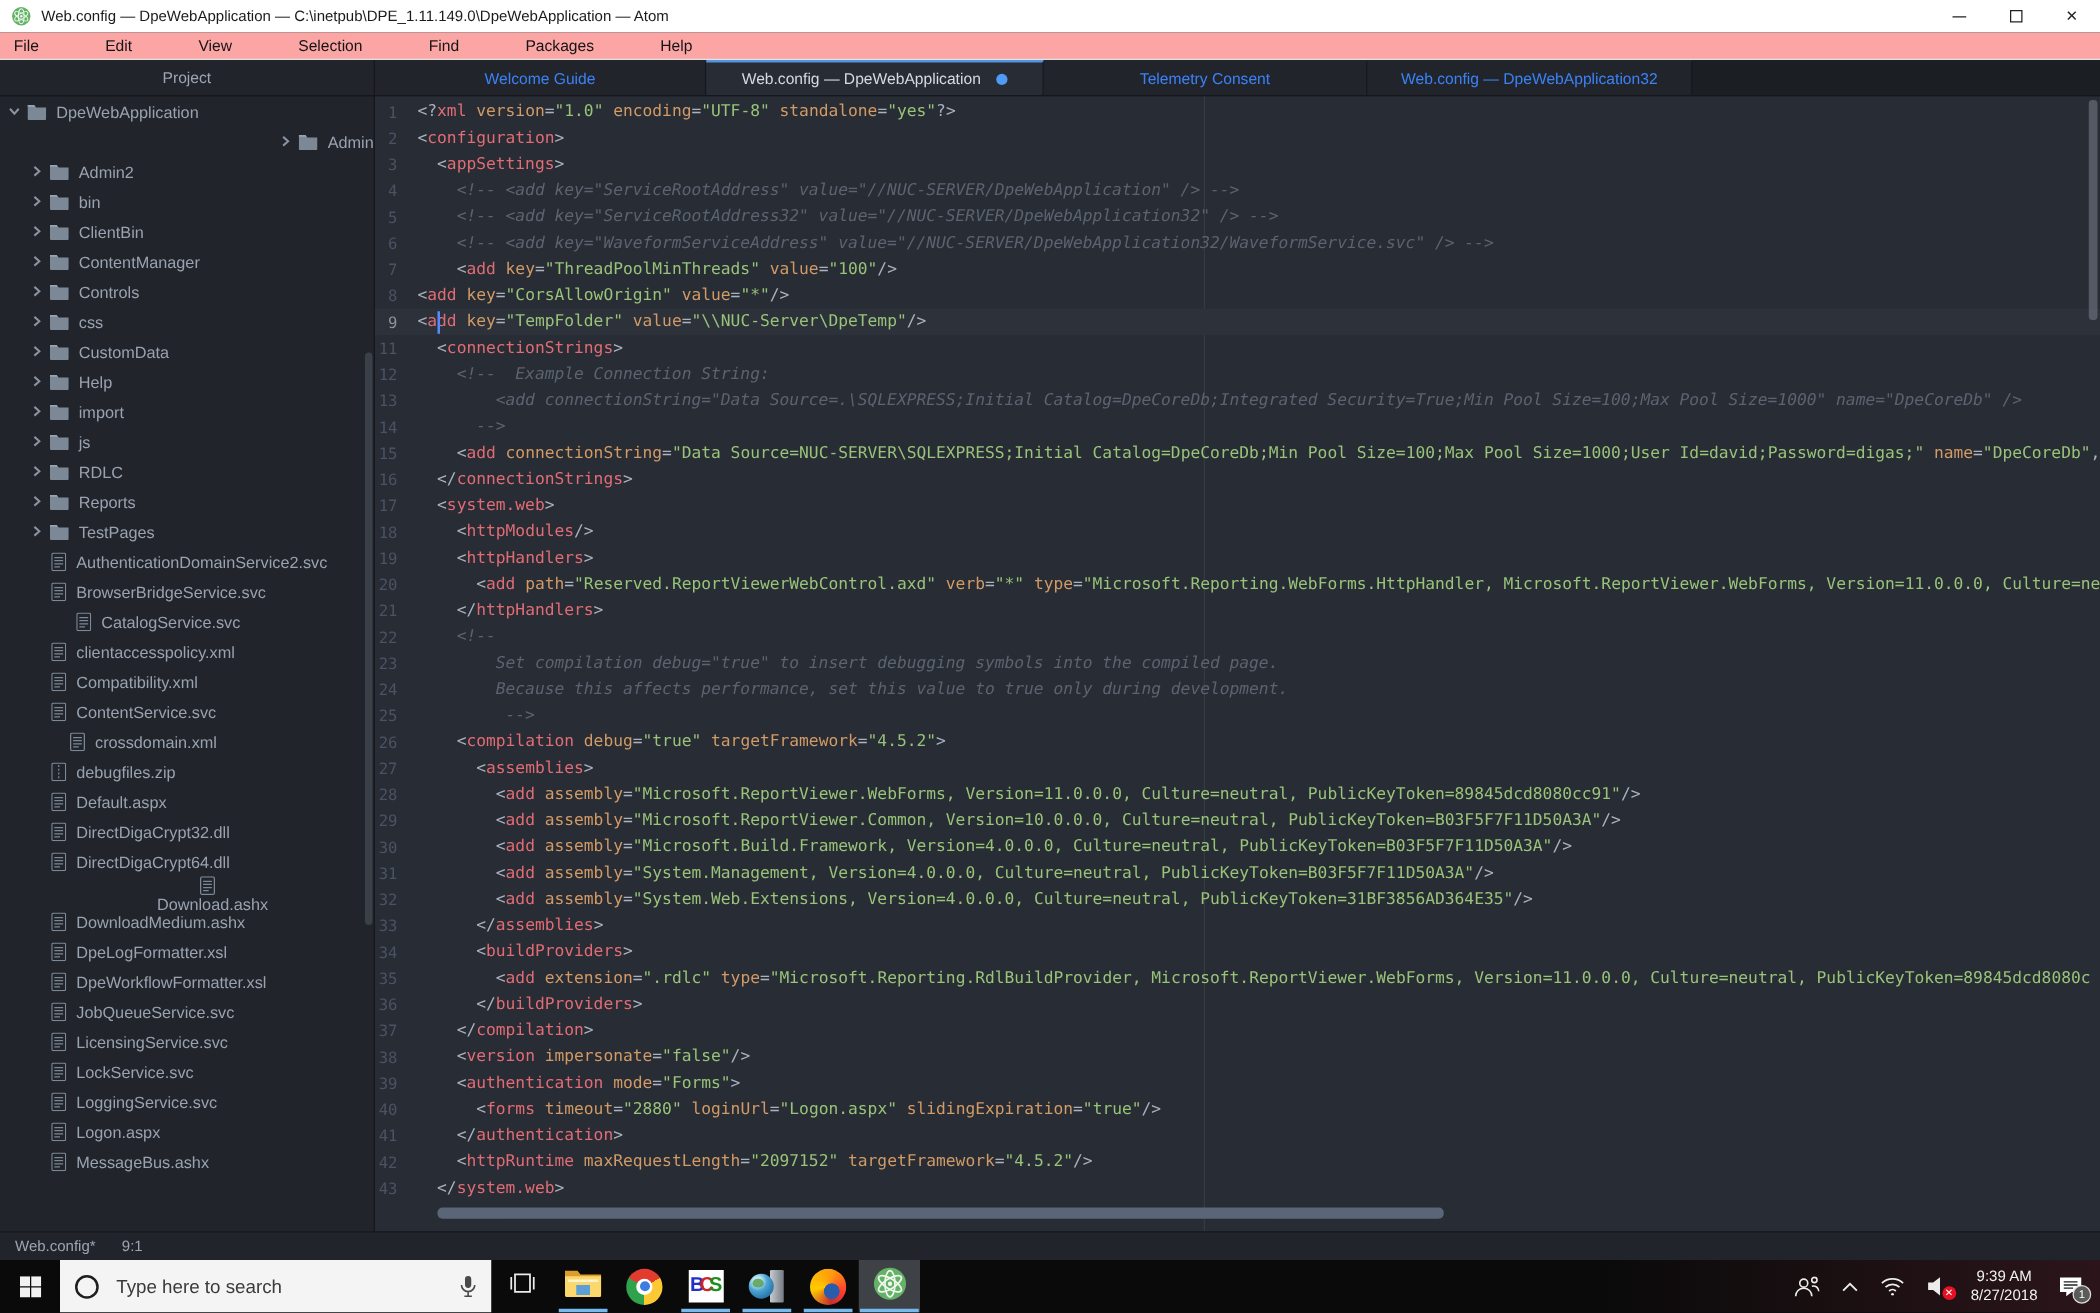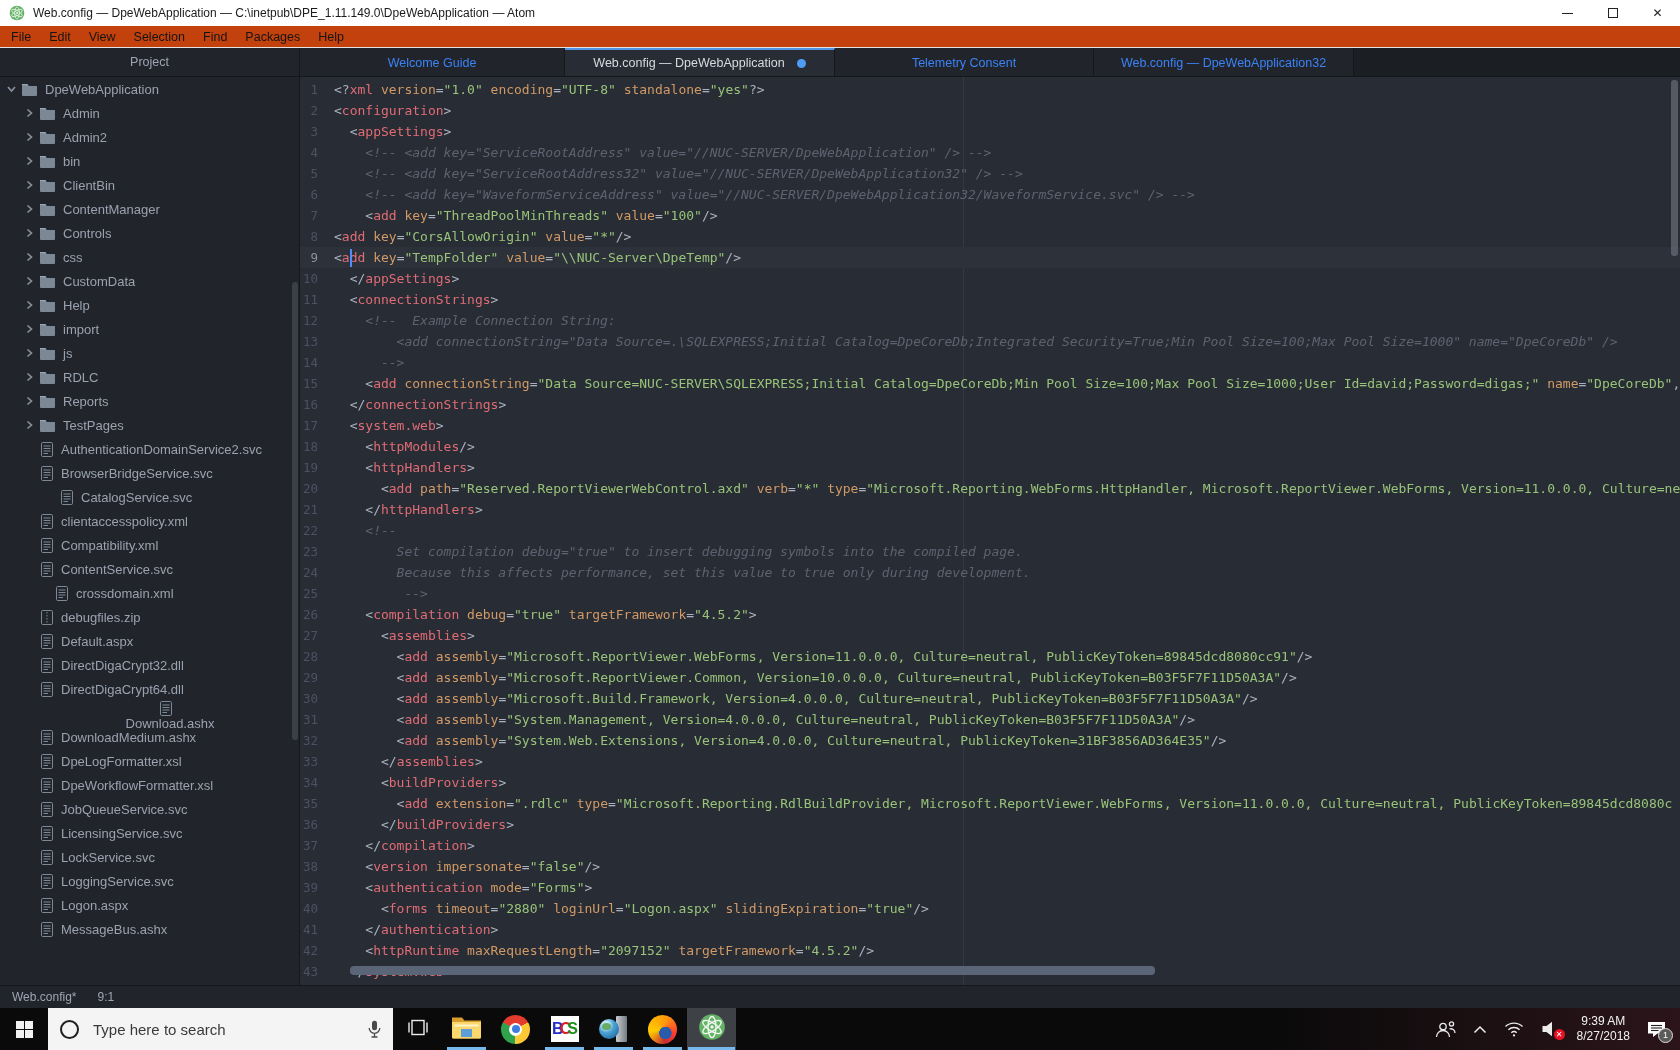--- a/index.html
+++ b/index.html
@@ -11,21 +11,21 @@
   .titlebar { height:26px; background:#ffffff; display:flex; align-items:center; flex:none; }
   .app-icon { width:16px; height:16px; margin:0 8px 0 9px; display:inline-flex; }
   .title-text { font-size:12px; color:#1b1b1b; }
   .win-controls { margin-left:auto; display:flex; height:100%; }
   .wc { width:45px; height:100%; display:flex; align-items:center; justify-content:center; }
   .glyph-min { width:11px; height:1px; background:#222; display:block; }
   .glyph-max { width:10px; height:10px; border:1px solid #222; display:block; }
   .glyph-close { font-size:12px; color:#222; line-height:1; }
 
   
-  .menubar { height:22px; background:#c2410c; border-bottom:1px solid #e2e2e2; display:flex; align-items:center; padding-left:2px; flex:none; }
+  .menubar { height:22px; background:#fca5a5; border-bottom:1px solid #e2e2e2; display:flex; align-items:center; padding-left:2px; flex:none;gap:35px; }
   .menu-item { font-size:12.5px; color:#151515; padding:0 9px; }
 
   
   .tabbar { height:29px; background:#1b1f24; border-bottom:1px solid #15171b; display:flex; flex:none; }
   .project-header { width:300px; flex:none; display:flex; align-items:center; justify-content:center; font-size:12.5px; color:#9da5b4; background:#21252b; border-right:1px solid #15171b; }
   .tabs { display:flex; flex:1; }
   .tab { height:100%; display:flex; align-items:center; justify-content:center; font-size:12.5px; color:#3b82f6; background:#21252b; border-right:1px solid #15171b; border-top:2px solid transparent; position:relative; }
   .tab.active { background:#282c34; color:#d7dae0; border-top:2px solid var(--accent-tab); }
   .mod-dot { width:9px; height:9px; border-radius:50%; background:var(--dot); margin-left:12px; display:inline-block; }
 
@@ -161,21 +161,21 @@
               </svg>
             </span>
             <span class="ticon">
               <svg width="15" height="13" viewBox="0 0 15 13">
                 <path fill="#7d8896" d="M0 1h5.3l1.6 2H15v9a1 1 0 0 1-1 1H1a1 1 0 0 1-1-1z"></path>
                 <path fill="#9aa4b1" d="M0 1h5.3l1 1.3H0z"></path>
               </svg>
             </span>
             <span class="tlabel">DpeWebApplication</span>
           </div>
-          <div class="tree-row" style="padding-left: 25px;">
+          <div class="tree-row" style="padding-left: 25px; justify-content: flex-end;">
             <span class="chev">
               <svg width="9" height="10" viewBox="0 0 9 10">
                 <path d="M2.5 1.5l4 3.5-4 3.5" stroke="#8a93a1" stroke-width="1.6" fill="none"></path>
               </svg>
             </span>
             <span class="ticon">
               <svg width="15" height="13" viewBox="0 0 15 13">
                 <path fill="#7d8896" d="M0 1h5.3l1.6 2H15v9a1 1 0 0 1-1 1H1a1 1 0 0 1-1-1z"></path>
                 <path fill="#9aa4b1" d="M0 1h5.3l1 1.3H0z"></path>
               </svg>
@@ -663,21 +663,20 @@
       <div id="code">
           <div class="line"><span class="ln">1</span><span class="lc"><span class="tk p">&lt;?</span><span class="tk t">xml</span><span class="tk p"> </span><span class="tk a">version</span><span class="tk p">=</span><span class="tk v">"1.0"</span><span class="tk p"> </span><span class="tk a">encoding</span><span class="tk p">=</span><span class="tk v">"UTF-8"</span><span class="tk p"> </span><span class="tk a">standalone</span><span class="tk p">=</span><span class="tk v">"yes"</span><span class="tk p">?&gt;</span></span></div>
           <div class="line"><span class="ln">2</span><span class="lc"><span class="tk p">&lt;</span><span class="tk t">configuration</span><span class="tk p">&gt;</span></span></div>
           <div class="line"><span class="ln">3</span><span class="lc"><span class="tk p">  &lt;</span><span class="tk t">appSettings</span><span class="tk p">&gt;</span></span></div>
           <div class="line"><span class="ln">4</span><span class="lc"><span class="tk c">    &lt;!-- &lt;add key="ServiceRootAddress" value="//NUC-SERVER/DpeWebApplication" /&gt; --&gt;</span></span></div>
           <div class="line"><span class="ln">5</span><span class="lc"><span class="tk c">    &lt;!-- &lt;add key="ServiceRootAddress32" value="//NUC-SERVER/DpeWebApplication32" /&gt; --&gt;</span></span></div>
           <div class="line"><span class="ln">6</span><span class="lc"><span class="tk c">    &lt;!-- &lt;add key="WaveformServiceAddress" value="//NUC-SERVER/DpeWebApplication32/WaveformService.svc" /&gt; --&gt;</span></span></div>
           <div class="line"><span class="ln">7</span><span class="lc"><span class="tk p">    &lt;</span><span class="tk t">add</span><span class="tk p"> </span><span class="tk a">key</span><span class="tk p">=</span><span class="tk v">"ThreadPoolMinThreads"</span><span class="tk p"> </span><span class="tk a">value</span><span class="tk p">=</span><span class="tk v">"100"</span><span class="tk p">/&gt;</span></span></div>
           <div class="line"><span class="ln">8</span><span class="lc"><span class="tk p">&lt;</span><span class="tk t">add</span><span class="tk p"> </span><span class="tk a">key</span><span class="tk p">=</span><span class="tk v">"CorsAllowOrigin"</span><span class="tk p"> </span><span class="tk a">value</span><span class="tk p">=</span><span class="tk v">"*"</span><span class="tk p">/&gt;</span></span></div>
           <div class="line active"><span class="ln">9</span><span class="lc"><span class="tk p">&lt;</span><span class="tk t">add</span><span class="tk p"> </span><span class="tk a">key</span><span class="tk p">=</span><span class="tk v">"TempFolder"</span><span class="tk p"> </span><span class="tk a">value</span><span class="tk p">=</span><span class="tk v">"\\NUC-Server\DpeTemp"</span><span class="tk p">/&gt;</span></span></div>
-          <div class="line"><span class="ln">10</span><span class="lc"><span class="tk p">  &lt;/</span><span class="tk t">appSettings</span><span class="tk p">&gt;</span></span></div>
           <div class="line"><span class="ln">11</span><span class="lc"><span class="tk p">  &lt;</span><span class="tk t">connectionStrings</span><span class="tk p">&gt;</span></span></div>
           <div class="line"><span class="ln">12</span><span class="lc"><span class="tk c">    &lt;!--  Example Connection String:</span></span></div>
           <div class="line"><span class="ln">13</span><span class="lc"><span class="tk c">        &lt;add connectionString="Data Source=.\SQLEXPRESS;Initial Catalog=DpeCoreDb;Integrated Security=True;Min Pool Size=100;Max Pool Size=1000" name="DpeCoreDb" /&gt;</span></span></div>
           <div class="line"><span class="ln">14</span><span class="lc"><span class="tk c">      --&gt;</span></span></div>
           <div class="line"><span class="ln">15</span><span class="lc"><span class="tk p">    &lt;</span><span class="tk t">add</span><span class="tk p"> </span><span class="tk a">connectionString</span><span class="tk p">=</span><span class="tk v">"Data Source=NUC-SERVER\SQLEXPRESS;Initial Catalog=DpeCoreDb;Min Pool Size=100;Max Pool Size=1000;User Id=david;Password=digas;"</span><span class="tk p"> </span><span class="tk a">name</span><span class="tk p">=</span><span class="tk v">"DpeCoreDb"</span><span class="tk p">,</span></span></div>
           <div class="line"><span class="ln">16</span><span class="lc"><span class="tk p">  &lt;/</span><span class="tk t">connectionStrings</span><span class="tk p">&gt;</span></span></div>
           <div class="line"><span class="ln">17</span><span class="lc"><span class="tk p">  &lt;</span><span class="tk t">system.web</span><span class="tk p">&gt;</span></span></div>
           <div class="line"><span class="ln">18</span><span class="lc"><span class="tk p">    &lt;</span><span class="tk t">httpModules</span><span class="tk p">/&gt;</span></span></div>
           <div class="line"><span class="ln">19</span><span class="lc"><span class="tk p">    &lt;</span><span class="tk t">httpHandlers</span><span class="tk p">&gt;</span></span></div>
           <div class="line"><span class="ln">20</span><span class="lc"><span class="tk p">      &lt;</span><span class="tk t">add</span><span class="tk p"> </span><span class="tk a">path</span><span class="tk p">=</span><span class="tk v">"Reserved.ReportViewerWebControl.axd"</span><span class="tk p"> </span><span class="tk a">verb</span><span class="tk p">=</span><span class="tk v">"*"</span><span class="tk p"> </span><span class="tk a">type</span><span class="tk p">=</span><span class="tk v">"Microsoft.Reporting.WebForms.HttpHandler, Microsoft.ReportViewer.WebForms, Version=11.0.0.0, Culture=ne</span></span></div>

